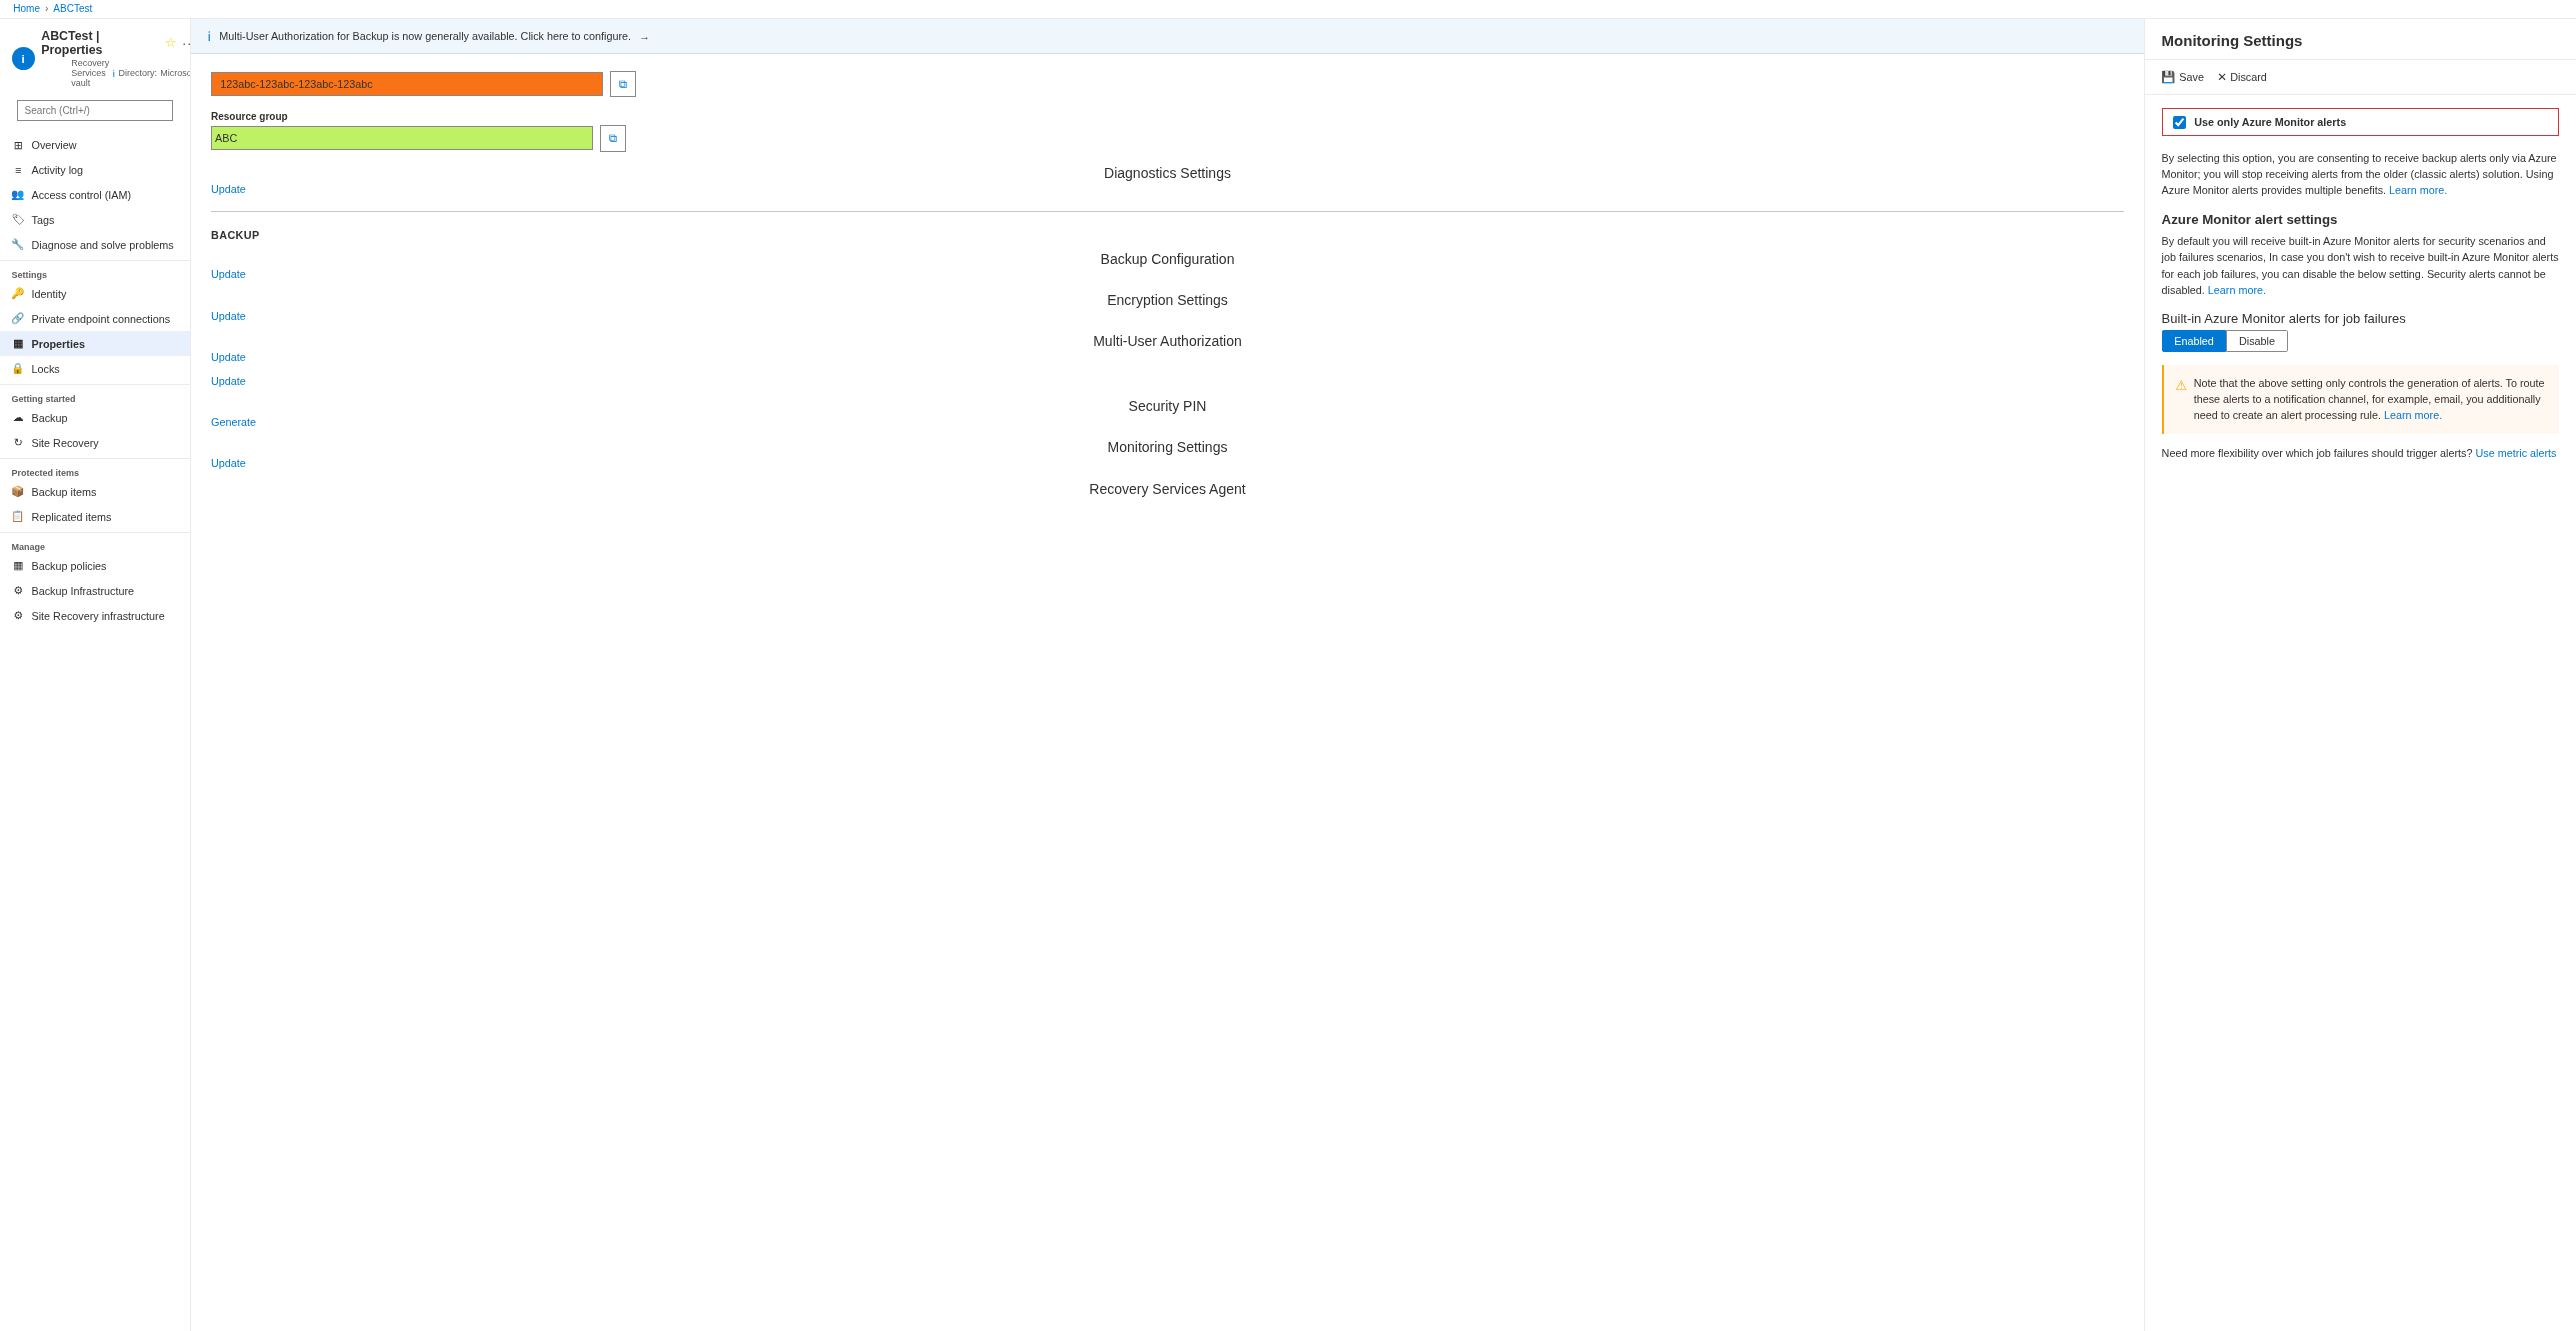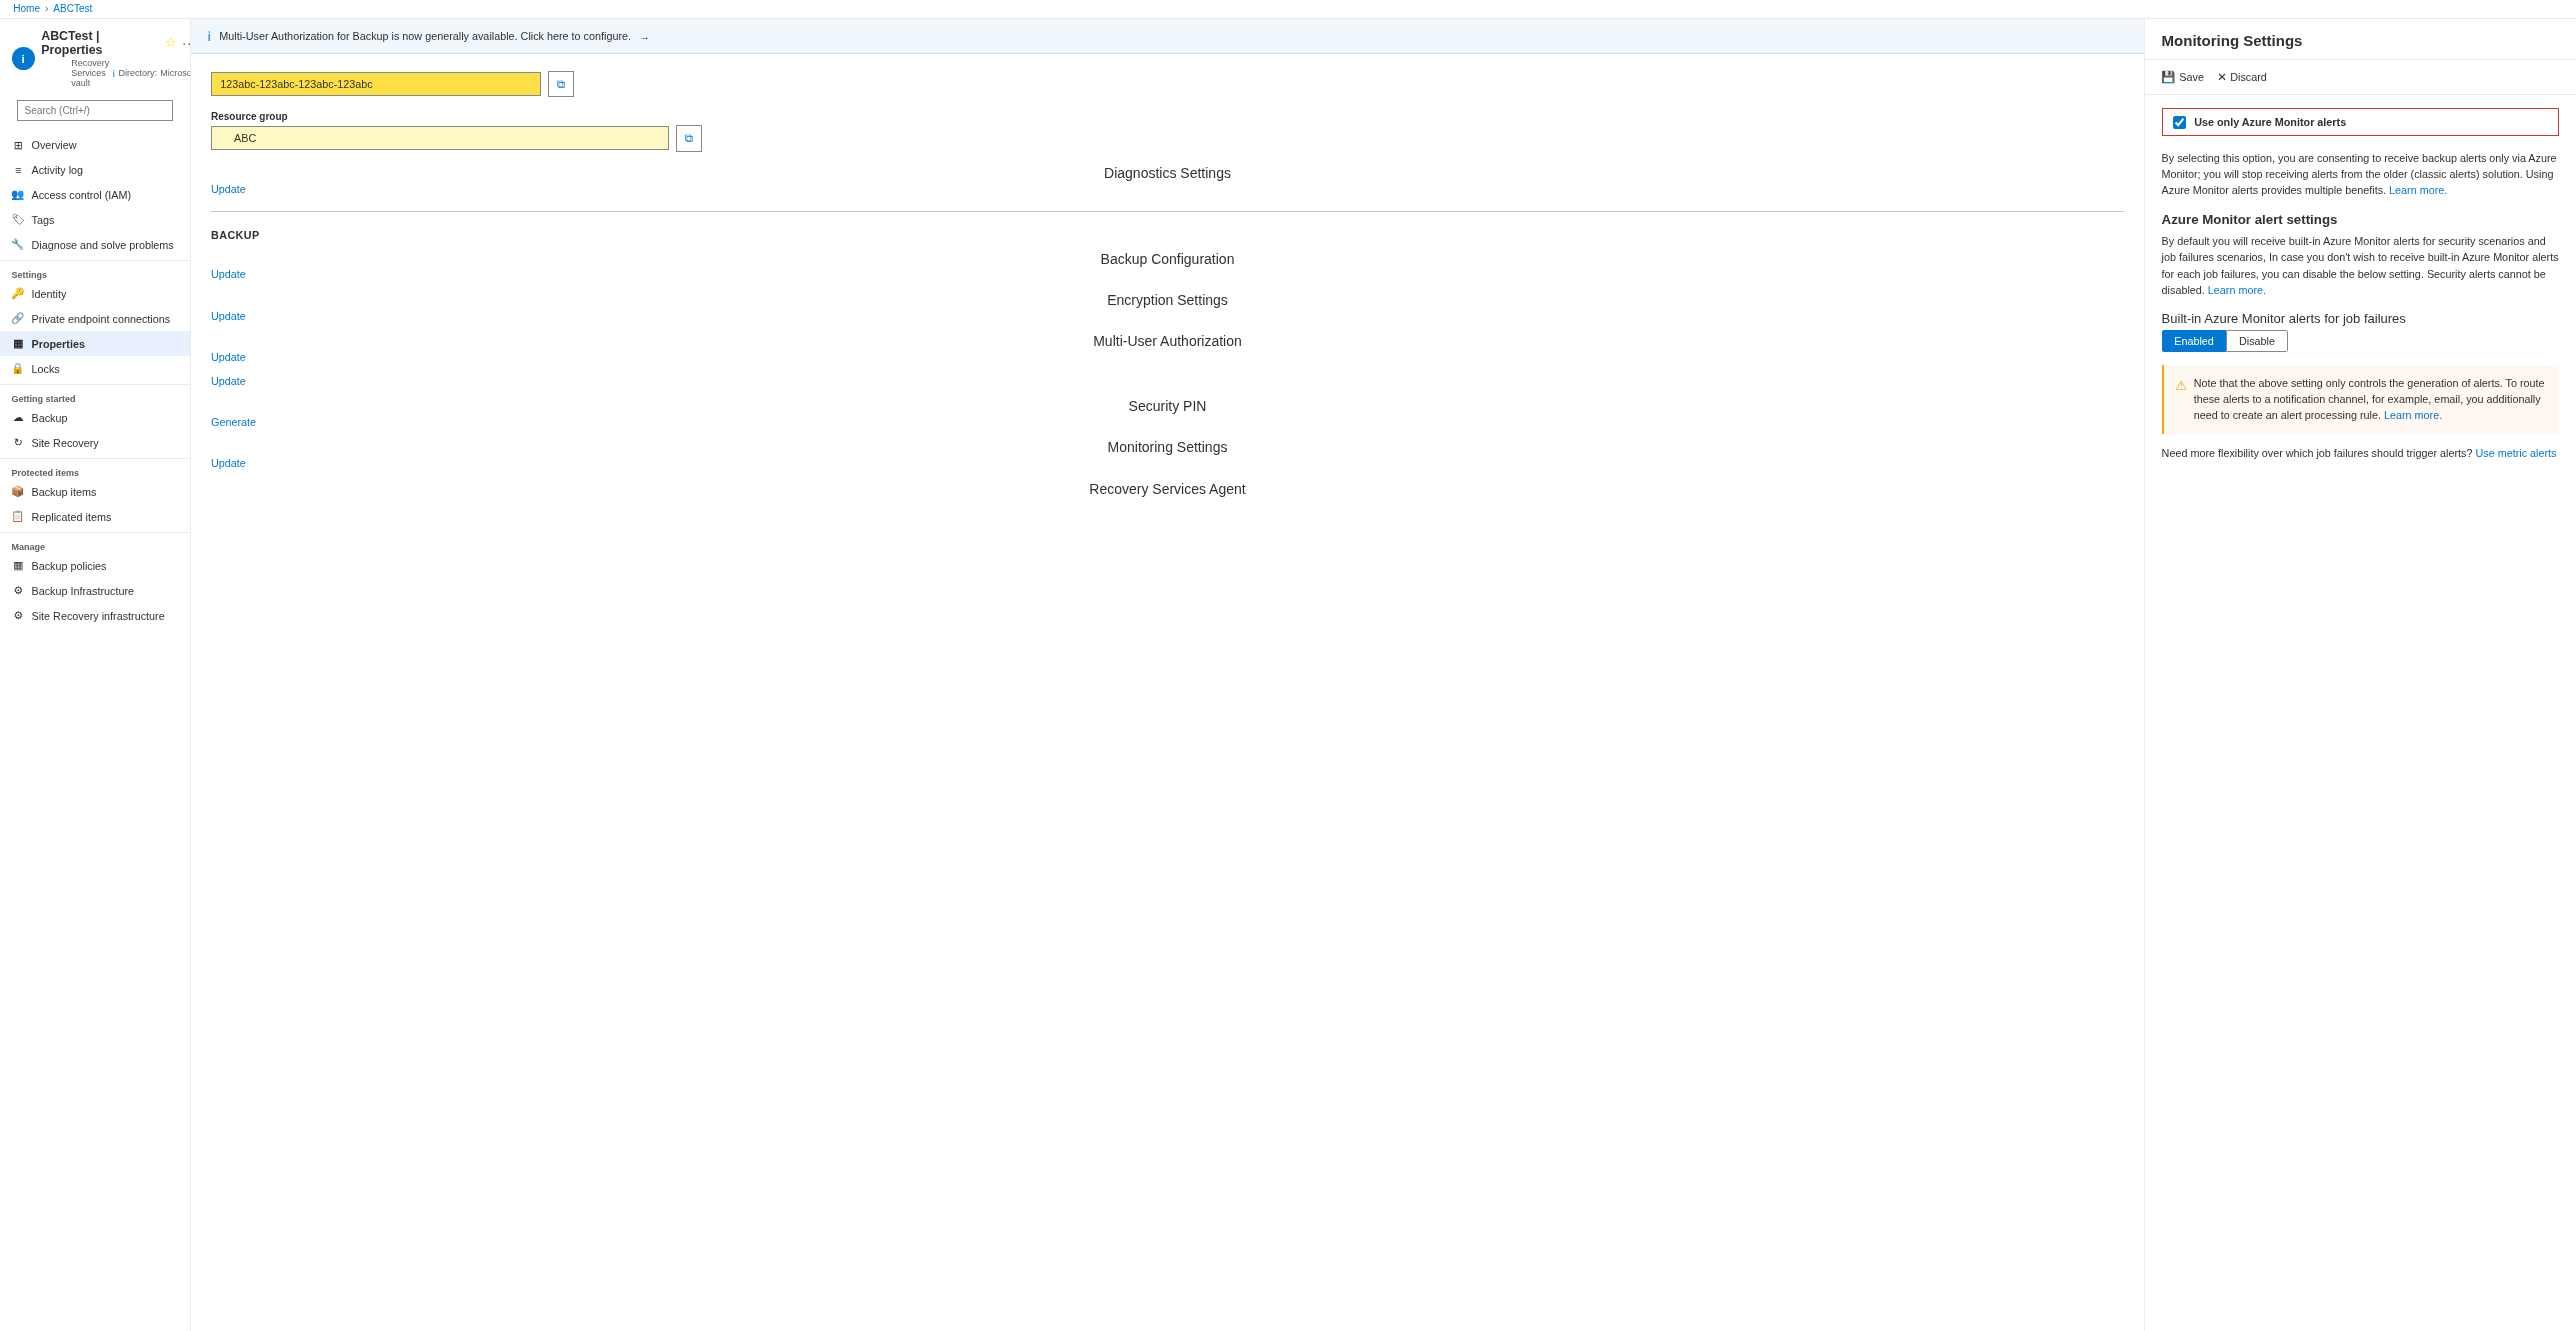--- a/index.html
+++ b/index.html
@@ -212,29 +212,29 @@
     <div class="notification-banner">
       <span class="info-icon">ℹ</span>
       <span>Multi-User Authorization for Backup is now generally available. Click here to configure.</span>
       <span>→</span>
     </div>
 
     <div class="properties-content">
 
       <div class="field-group">
         <div class="field-input">
-          <input type="text" value="123abc-123abc-123abc-123abc" readonly="" style="width: 330px; padding: 5px 8.3px; border: 0.8px solid rgb(138, 136, 134); font-size: 10.8px; background: #fde047; color: rgb(50, 49, 48);">
+          <input type="text" value="123abc-123abc-123abc-123abc" readonly="" style="width: 392px; padding: 5px 8.3px; border: 0.8px solid rgb(138, 136, 134); font-size: 10.8px; background: #f97316; color: rgb(50, 49, 48);">
           <button class="copy-btn" title="Copy">⧉</button>
         </div>
       </div>
 
       <div class="field-group">
         <div class="field-label">Resource group</div>
         <div class="field-input">
-          <input type="text" value="ABC" readonly="" style="width: 458px; padding: 5px 22px; border: 0.8px solid rgb(138, 136, 134); font-size: 10.8px; background: #fef9c3; color: rgb(50, 49, 48);">
+          <input type="text" value="ABC" readonly="" style="width: 382px; padding: 5px 3px; border: 0.8px solid rgb(138, 136, 134); font-size: 10.8px; background: #bef264; color: rgb(50, 49, 48);">
           <button class="copy-btn" title="Copy">⧉</button>
         </div>
       </div>
 
       <div class="config-item">
         <div class="config-item-title">Diagnostics Settings</div>
         <a href="#">Update</a>
       </div>
 
       <hr class="section-divider">

